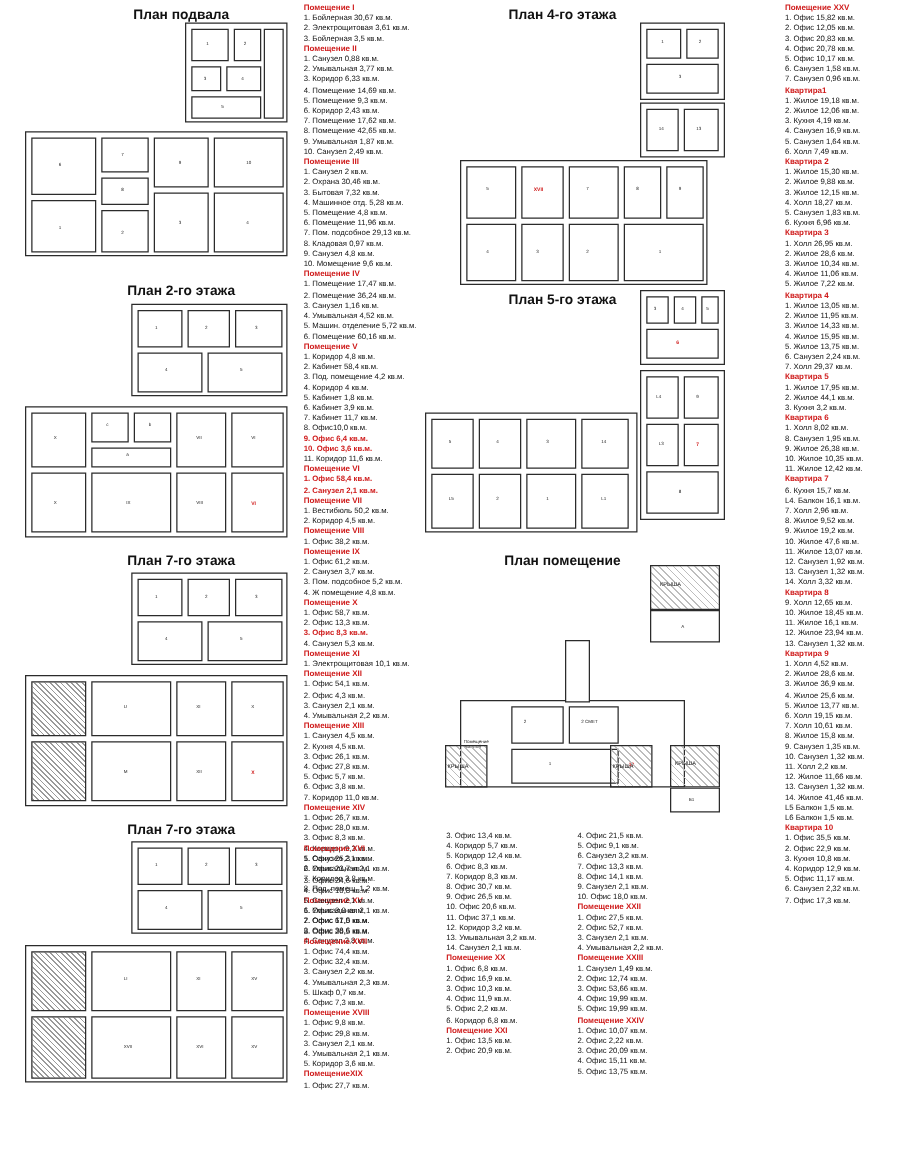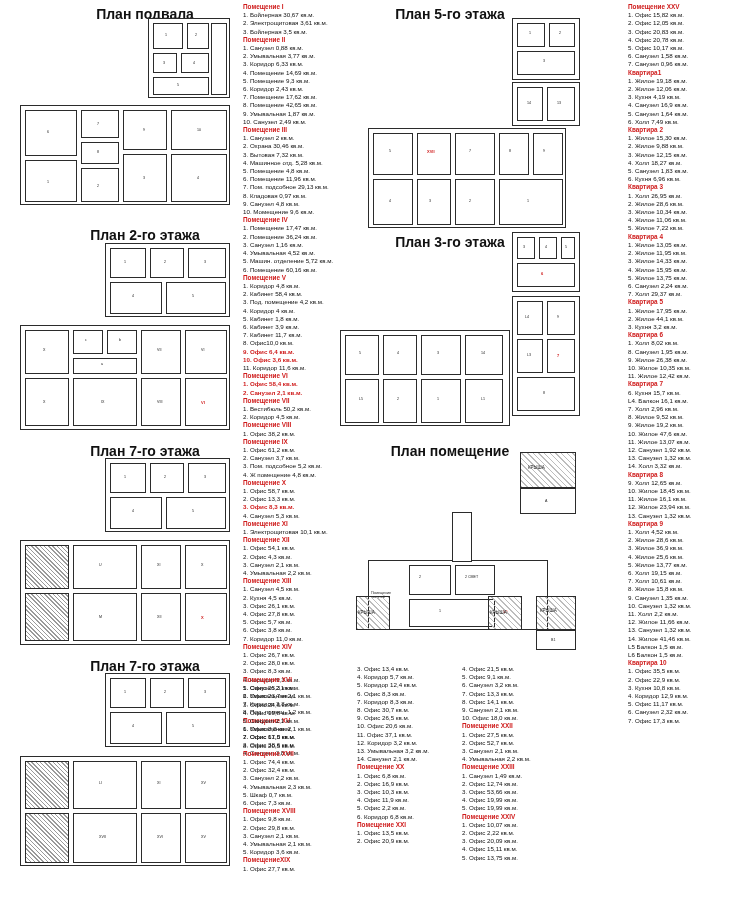--- a/index.html
+++ b/index.html
@@ -17,21 +17,21 @@
   
   .col{position:absolute;}
   .hdr{color:#cf1b1b;font-weight:bold;font-size:6.4px;line-height:8.2px;}
   .itm{color:#111;font-size:6.2px;line-height:8.2px;white-space:nowrap;}
   .itm.red{color:#cf1b1b;font-weight:bold;}
 
   
   .plan-title{
     position:absolute;
     font-weight:bold;
-    font-size:14px;
+    font-size:11px;
     color:#111;
     text-align:center;
     white-space:nowrap;
   }
 
   
   .plan{
     position:absolute;
     border:1px solid #2b2b2b;
     box-sizing:border-box;
@@ -65,22 +65,22 @@
 </head>
 <body>
 
 <div class="sheet">
 
 
   <div class="plan-title" style="left:60px;top:6px;width:170px;">План подвала</div>
   <div class="plan-title" style="left:60px;top:227px;width:170px;">План 2-го этажа</div>
   <div class="plan-title" style="left:60px;top:443px;width:170px;">План 7-го этажа</div>
   <div class="plan-title" style="left:60px;top:658px;width:170px;">План 7-го этажа</div>
-  <div class="plan-title" style="left:375px;top:6px;width:150px;">План 5-го этажа</div>
-  <div class="plan-title" style="left:375px;top:234px;width:150px;">План 3-го этажа</div>
+  <div class="plan-title" style="left:375px;top:6px;width:150px;">План 4-го этажа</div>
+  <div class="plan-title" style="left:375px;top:234px;width:150px;">План 5-го этажа</div>
   <div class="plan-title" style="left:375px;top:443px;width:150px;">План помещение</div>
 
   <div class="plan" style="left:148px;top:18px;width:82px;height:80px;">
     <div class="rm" style="left:4px;top:4px;width:30px;height:26px;"></div>
     <div class="rm" style="left:38px;top:4px;width:22px;height:26px;"></div>
     <div class="rm" style="left:4px;top:34px;width:24px;height:20px;"></div>
     <div class="rm" style="left:32px;top:34px;width:28px;height:20px;"></div>
     <div class="rm" style="left:4px;top:58px;width:56px;height:18px;"></div>
     <div class="rm" style="left:62px;top:4px;width:16px;height:72px;"></div>
     <div class="lbl" style="left:16px;top:14px;">1</div>

